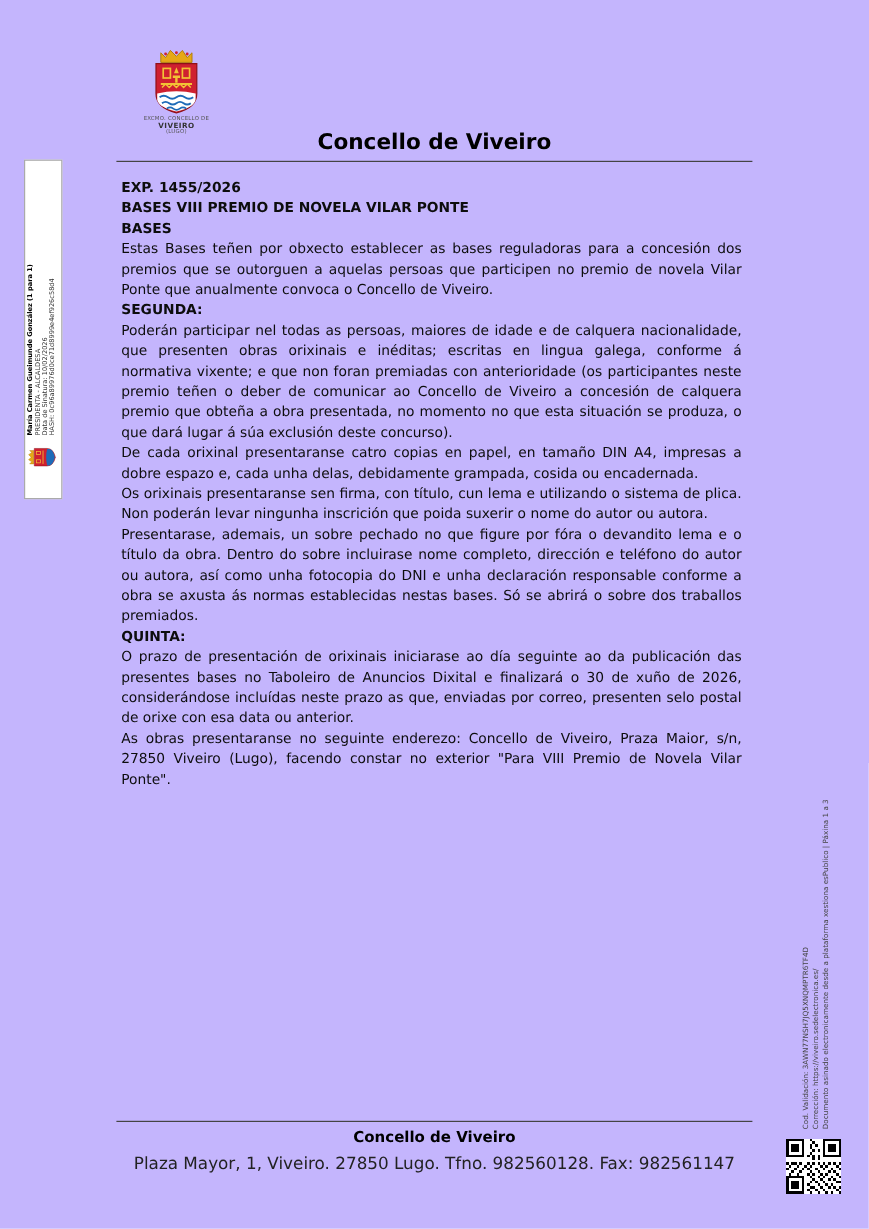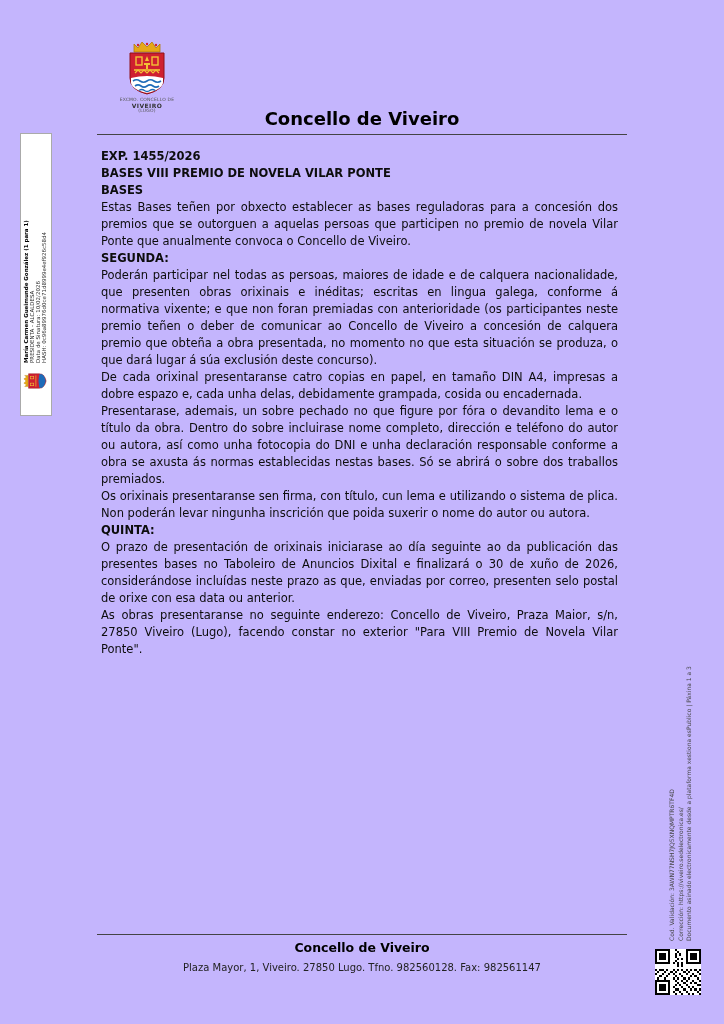--- a/index.html
+++ b/index.html
@@ -32,21 +32,21 @@
   .h{font-weight:bold;text-align:left;}
   .first{margin-top:0;}
 
   
   .footer-title{
     position:absolute;left:97px;top:940px;width:530px;text-align:center;
     font-size:12.5px;font-weight:bold;color:#000;
   }
   .footer-address{
     position:absolute;left:97px;top:962px;width:530px;text-align:center;
-    font-size:10px;color:#222;
+    font-size:14px;color:#222;
   }
 
   
   .stamp{
     position:absolute;left:20px;top:133px;width:30px;height:281px;
     border:1px solid #aaa;background:#fff;
   }
   .stamp-rot{
     position:absolute;left:1px;top:279px;width:277px;height:26px;
     transform:rotate(-90deg);transform-origin:0 0;
@@ -111,22 +111,22 @@
     </div>
 
     <div>
       <p class="h blk">SEGUNDA:</p>
       <p>Poderán participar nel todas as persoas, maiores de idade e de calquera nacionalidade, que presenten obras orixinais e inéditas; escritas en lingua galega, conforme á normativa vixente; e que non foran premiadas con anterioridade (os participantes neste premio teñen o deber de comunicar ao Concello de Viveiro a concesión de calquera premio que obteña a obra presentada, no momento no que esta situación se produza, o que dará lugar á súa exclusión deste concurso).</p>
     </div>
 
 
     <div>
       <p>De cada orixinal presentaranse catro copias en papel, en tamaño DIN A4, impresas a dobre espazo e, cada unha delas, debidamente grampada, cosida ou encadernada.</p>
+      <p class="blk">Os orixinais presentaranse sen firma, con título, cun lema e utilizando o sistema de plica. Non poderán levar ningunha inscrición que poida suxerir o nome do autor ou autora.</p>
       <p class="blk">Presentarase, ademais, un sobre pechado no que figure por fóra o devandito lema e o título da obra. Dentro do sobre incluirase nome completo, dirección e teléfono do autor ou autora, así como unha fotocopia do DNI e unha declaración responsable conforme a obra se axusta ás normas establecidas nestas bases. Só se abrirá o sobre dos traballos premiados.</p>
-      <p class="blk">Os orixinais presentaranse sen firma, con título, cun lema e utilizando o sistema de plica. Non poderán levar ningunha inscrición que poida suxerir o nome do autor ou autora.</p>
     </div>
 
     <div>
       <p class="h blk">QUINTA:</p>
       <p>O prazo de presentación de orixinais iniciarase ao día seguinte ao da publicación das presentes bases no Taboleiro de Anuncios Dixital e finalizará o 30 de xuño de 2026, considerándose incluídas neste prazo as que, enviadas por correo, presenten selo postal de orixe con esa data ou anterior.</p>
       <p class="blk">As obras presentaranse no seguinte enderezo: Concello de Viveiro, Praza Maior, s/n, 27850 Viveiro (Lugo), facendo constar no exterior "Para VIII Premio de Novela Vilar Ponte".</p>
     </div>
   </div>
 
   <div class="rule bottom"></div>

